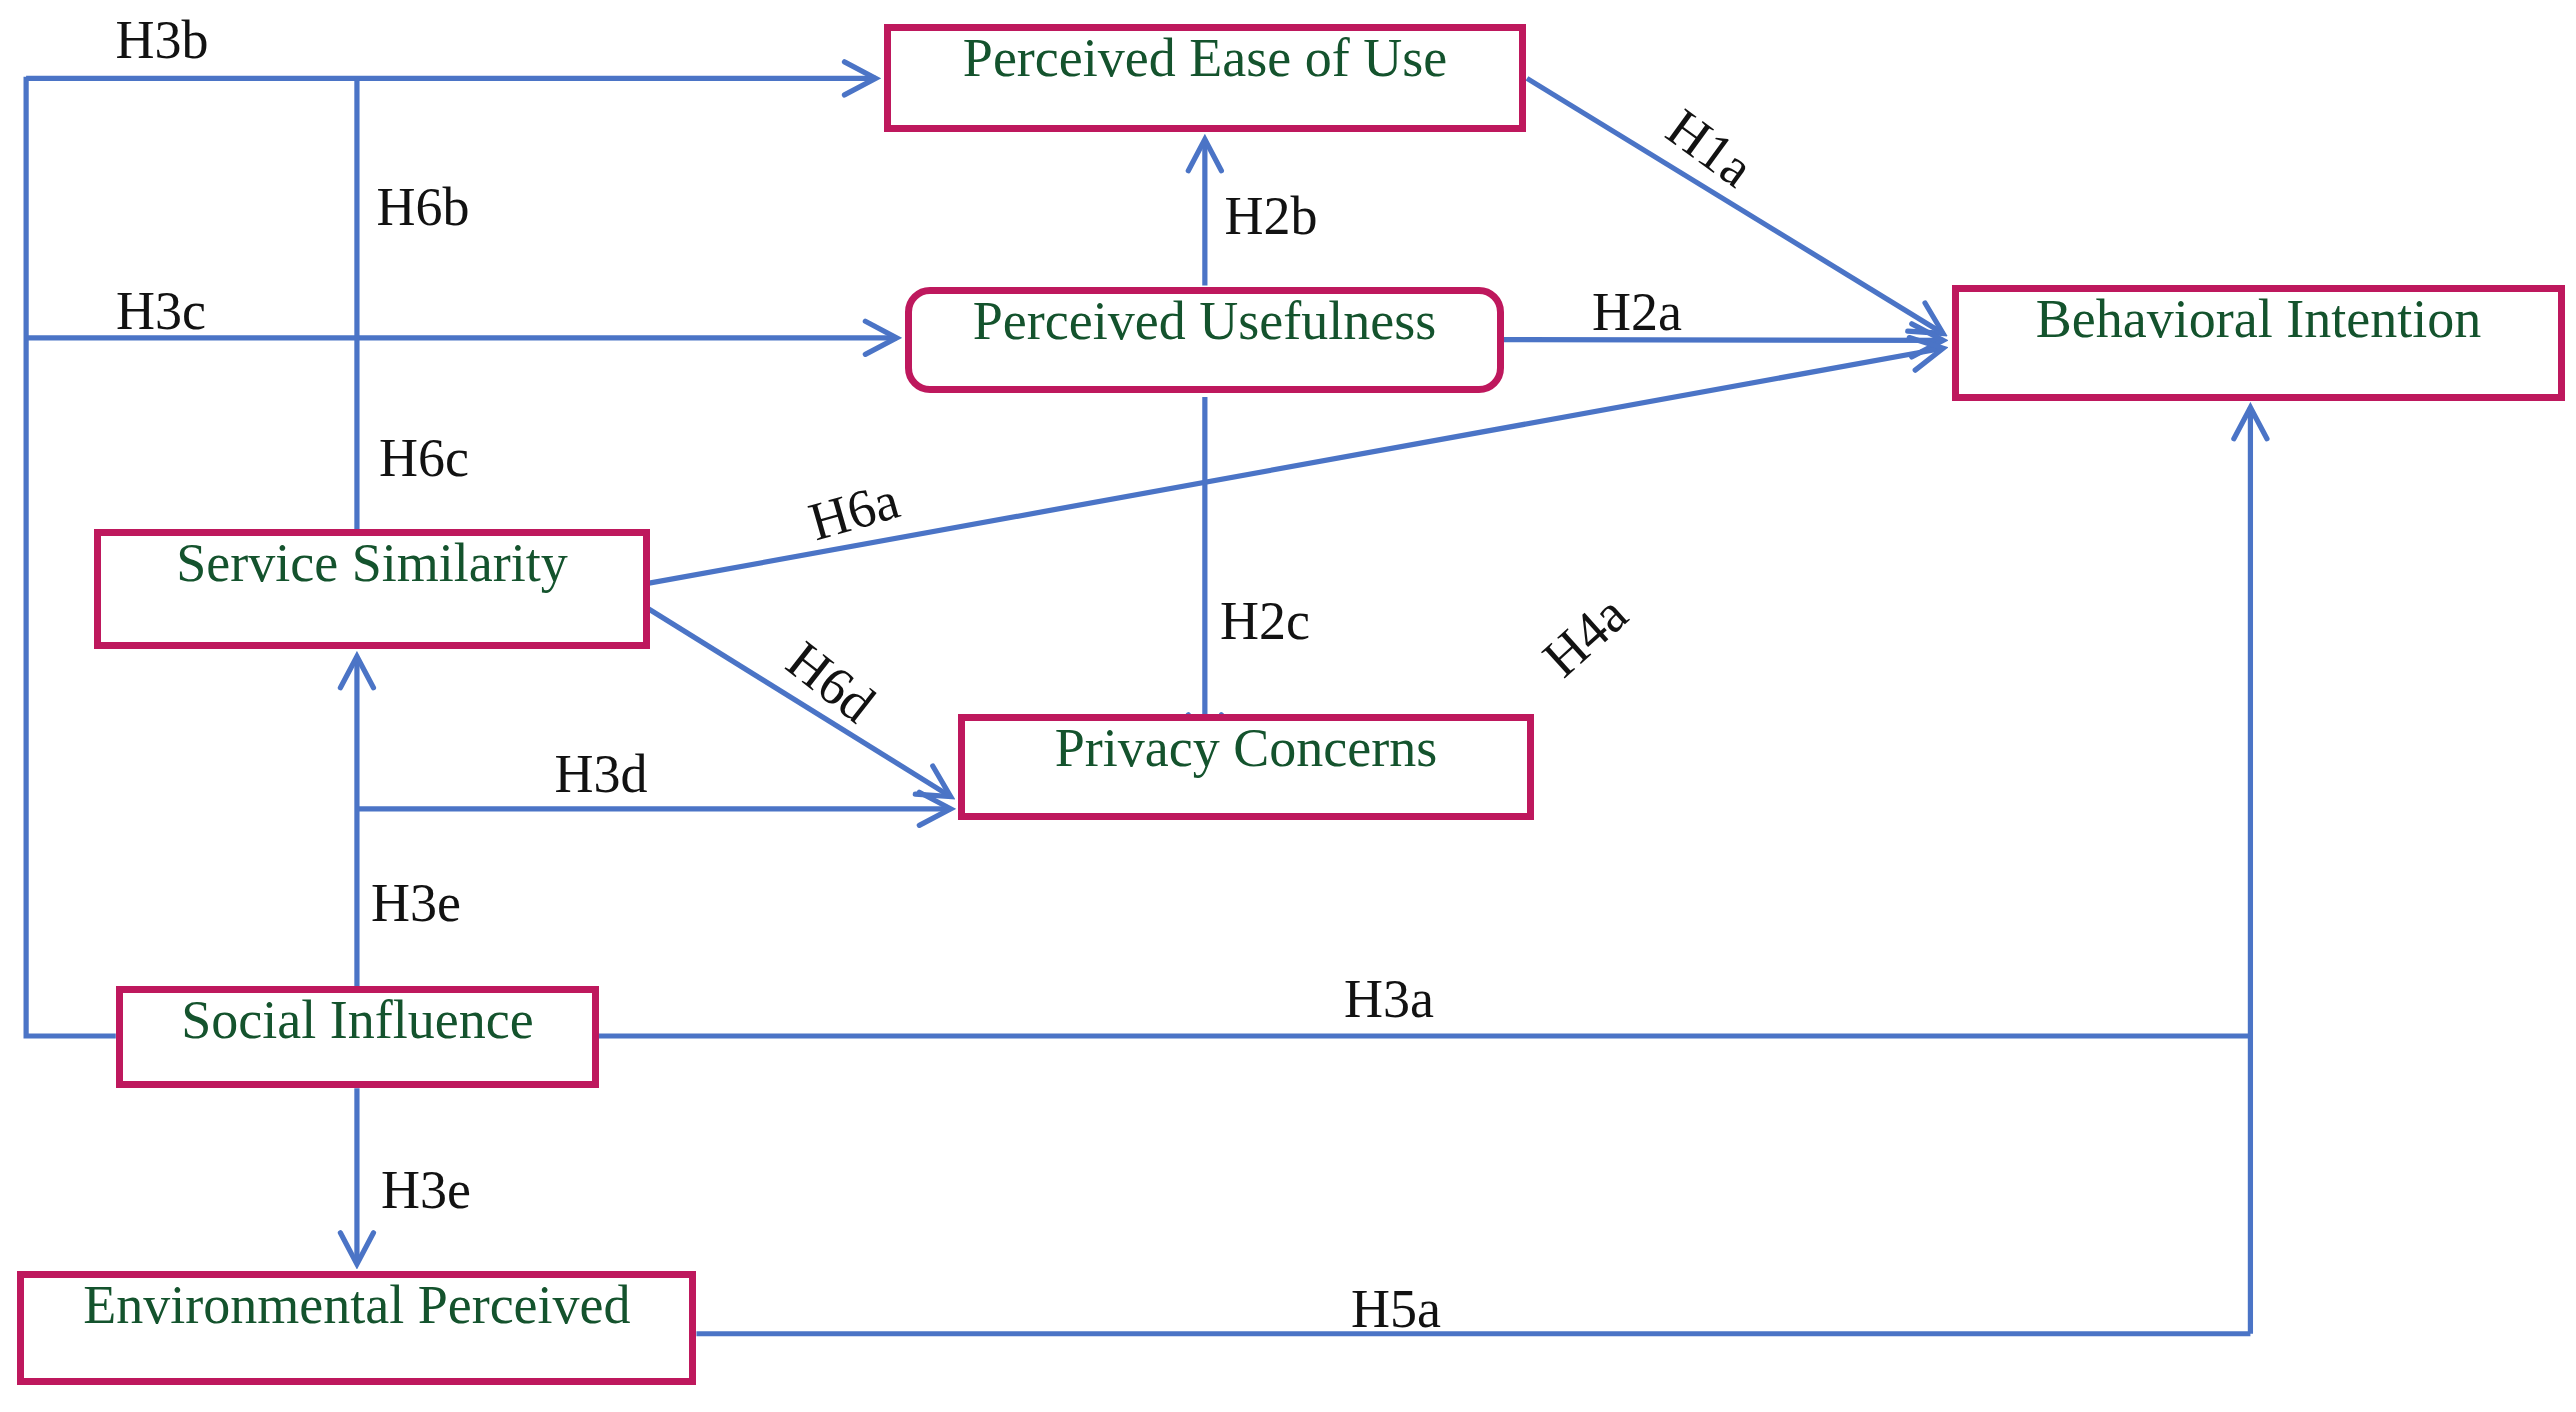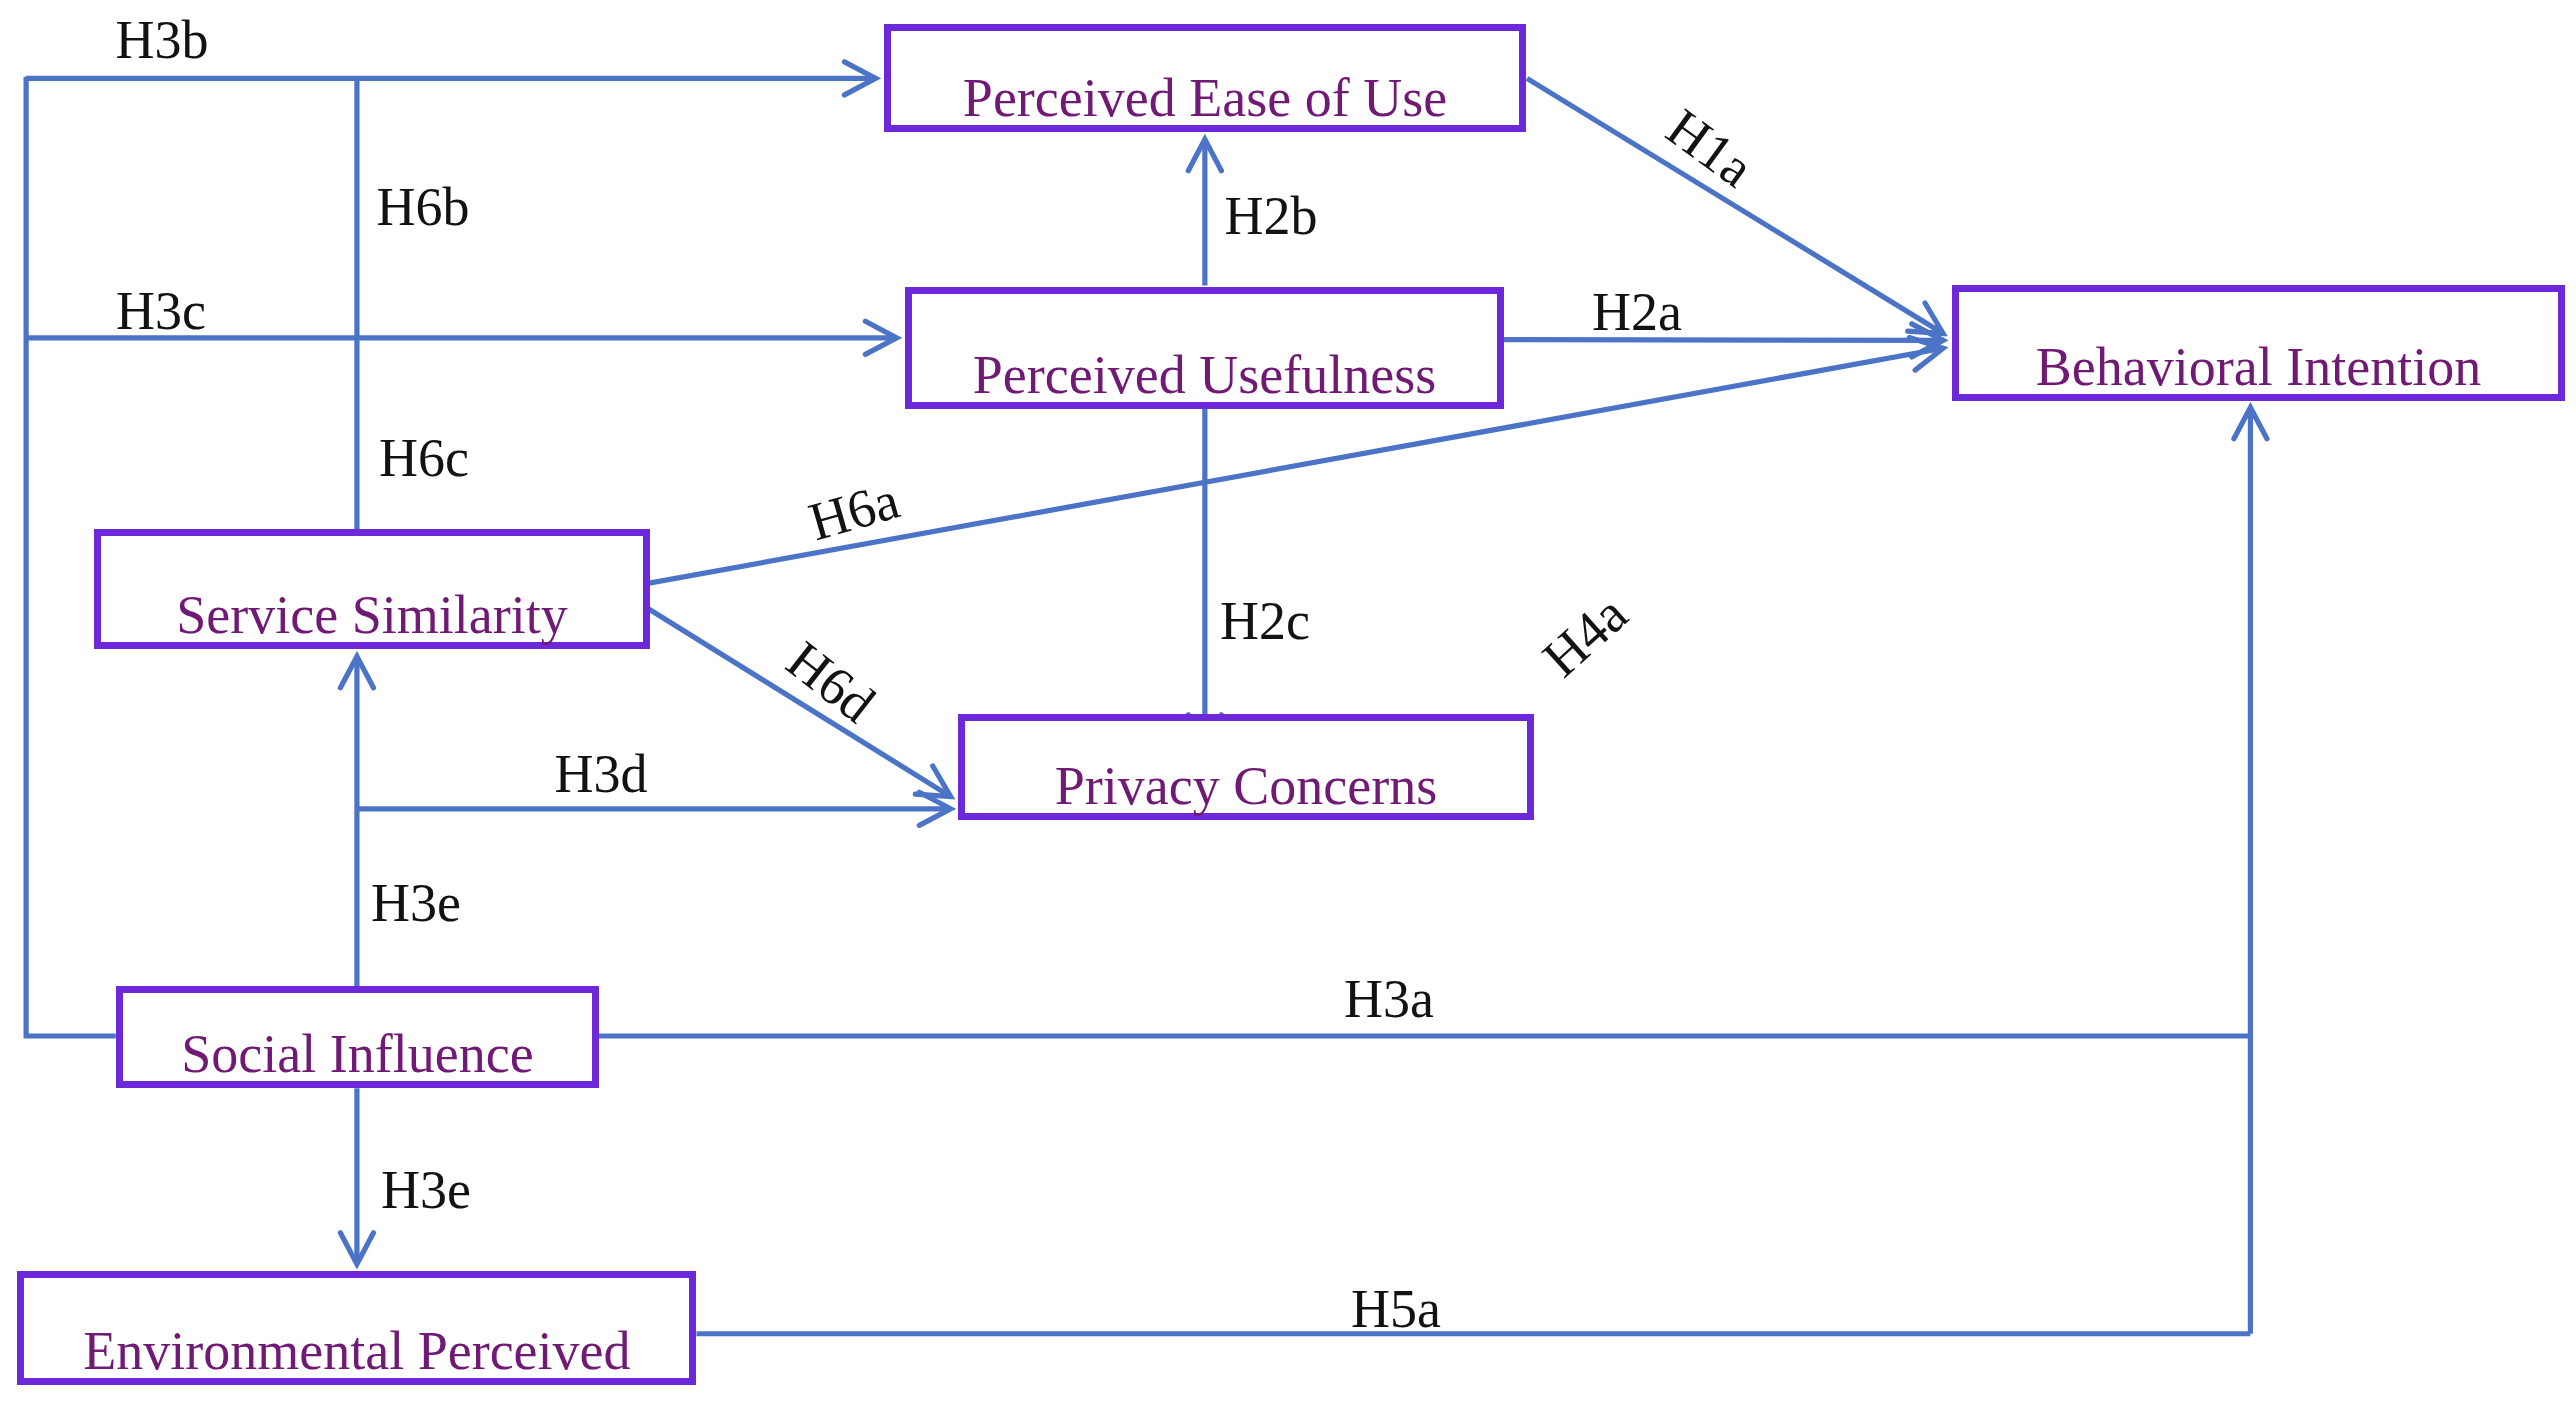--- a/index.html
+++ b/index.html
@@ -18,26 +18,26 @@
   #edges-svg {
     position: absolute;
     left: 0; top: 0;
     width: 2576px;
     height: 1413px;
   }
   .node-box {
     position: absolute;
     box-sizing: border-box;
     background: #ffffff;
-    border: 7px solid #6d28d9;
+    border: 7px solid #be185d;
     display: flex;
-    align-items: flex-end;
+    align-items: flex-start;
     justify-content: center;
     font-size: 54px;
-    color: #701a75;
+    color: #14532d;
     white-space: nowrap;
     line-height: 1;
   }
   .hyp-label {
     position: absolute;
     transform: translate(-50%, -50%);
     font-size: 54px;
     color: #121212;
     white-space: nowrap;
     line-height: 1;
@@ -89,21 +89,21 @@
       <line x1="800" y1="1532" x2="2585" y2="1532"></line>
 
       <line x1="2585" y1="1532" x2="2585" y2="468" marker-end="url(#arrow)"></line>
     </g>
   </svg>
 
   <div class="node-box" style="left:884px; top:24.4px;  width:642px; height:108px;">
     <span>Perceived Ease of Use</span>
   </div>
 
-  <div class="node-box" style="left:905px; top:287px; width:599px; height:122px;">
+  <div class="node-box" style="left:905px; top:287px; width:599px; height:106px;border-radius:25px;">
     <span>Perceived Usefulness</span>
   </div>
 
   <div class="node-box" style="left:1952px; top:285px; width:613px; height:116px;">
     <span>Behavioral Intention</span>
   </div>
 
   <div class="node-box" style="left:94px;  top:529px; width:556px; height:120px;">
     <span>Service Similarity</span>
   </div>

